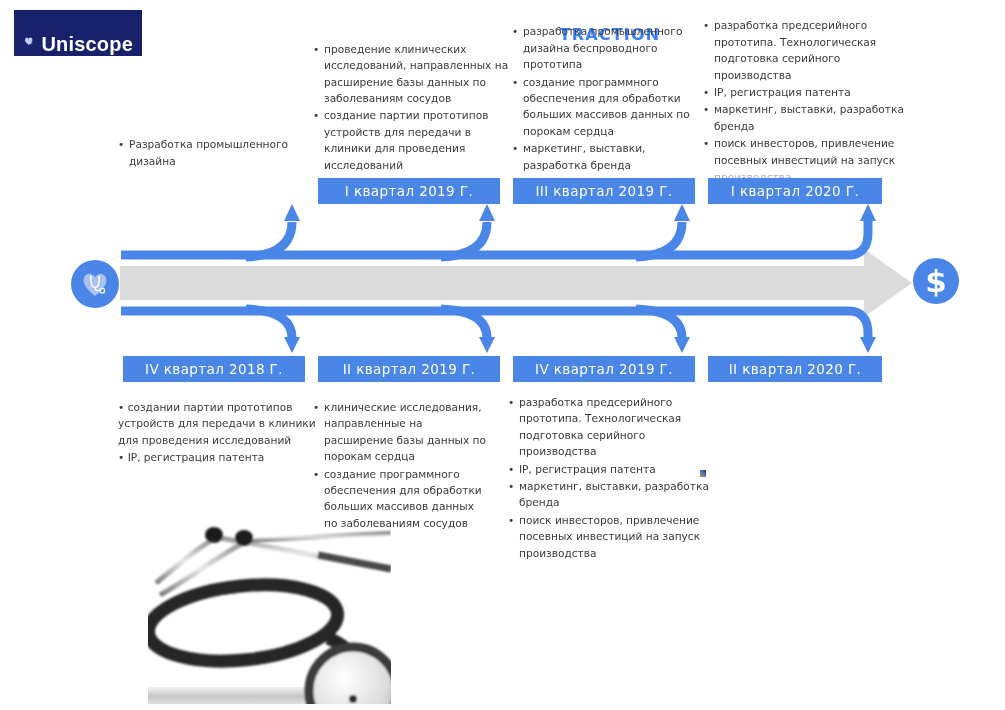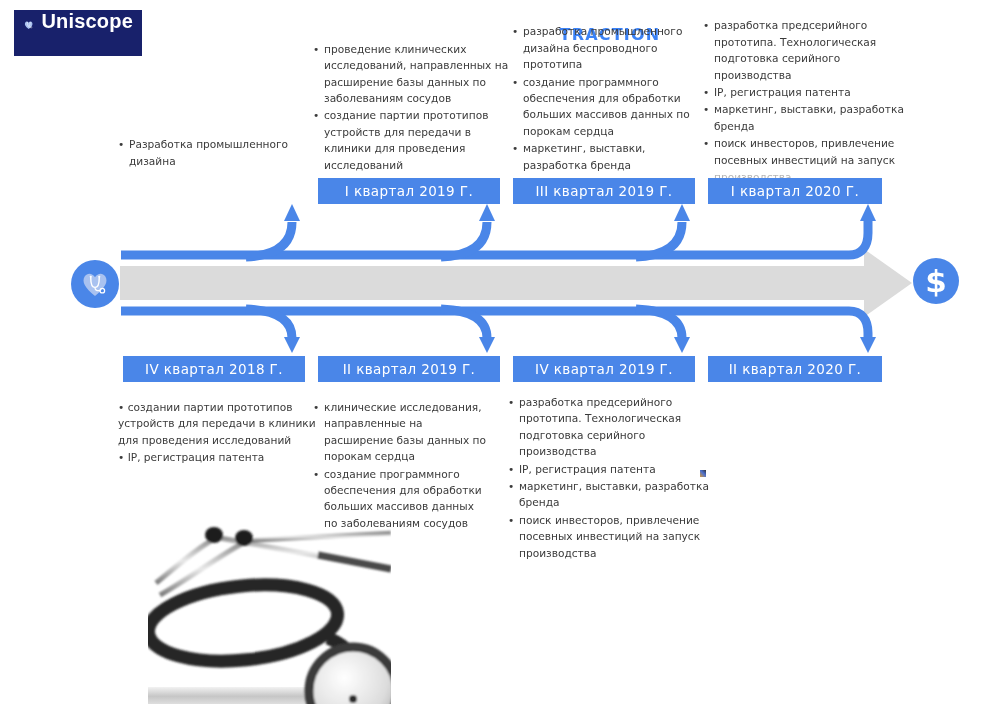--- a/index.html
+++ b/index.html
@@ -3,21 +3,21 @@
 <meta charset="utf-8">
 <style>
   html,body { margin:0; padding:0; background:#ffffff; }
   .canvas {
     position:relative; width:1005px; height:710px; background:#fff;
     font-family:"DejaVu Sans", sans-serif; overflow:hidden;
   }
   
   .logo {
     position:absolute; left:14px; top:10px; width:128px; height:46px;
-    background:#18216b; display:flex; align-items:flex-start; gap:7px;
+    background:#18216b; display:flex; align-items:flex-end; gap:7px;
     padding:0 9px; box-sizing:border-box;
   }
   .logo-text {
     color:#fff; font-size:20px; font-weight:700; letter-spacing:.2px;
     font-family:"Liberation Sans", sans-serif;
   }
   
   .title {
     position:absolute; left:510px; top:25px; width:200px; text-align:center;
     color:#3b82f6; font-weight:700; font-size:16px; letter-spacing:1.2px;

